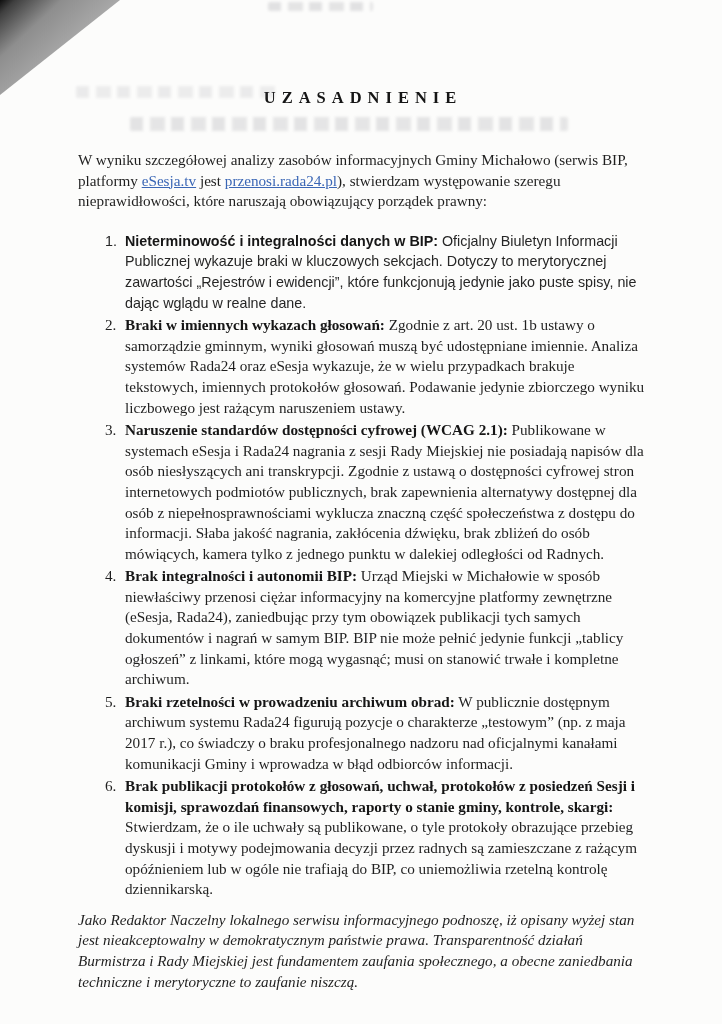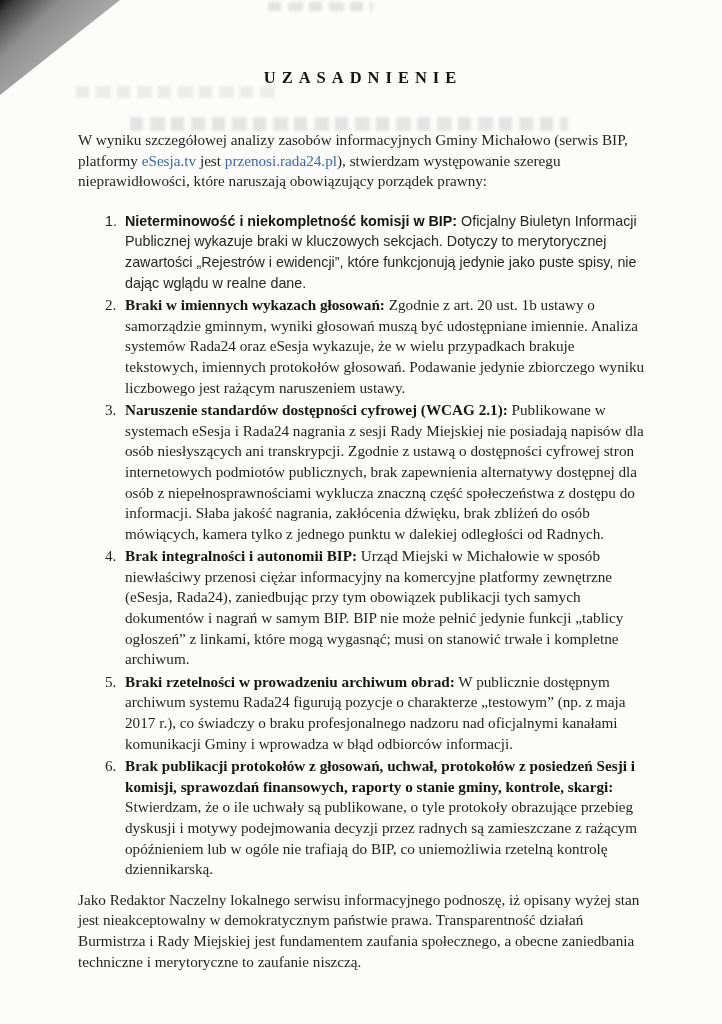--- a/index.html
+++ b/index.html
@@ -7,21 +7,21 @@
     width: 722px; height: 1024px;
     background: #fcfcfb;
     position: relative;
     overflow: hidden;
     font-family: "Liberation Serif", serif;
     color: #1f1f1f;
   }
   .page {
     position: absolute;
     inset: 0;
-    padding: 68px 74px 0 78px;
+    padding: 88px 74px 0 78px;
     box-sizing: border-box;
   }
   
   .corner-fold {
     position: absolute; top: 0; left: 0;
     width: 120px; height: 95px;
     clip-path: polygon(0 0, 100% 0, 0 100%);
     background: linear-gradient(137deg,
       #0e0e0e 0%, #3f3f3f 7%, #8e8e8e 28%, #a6a6a6 52%,
       #c9c9c9 75%, #efefef 92%, #ffffff 100%);
@@ -48,20 +48,21 @@
     color: #151515;
   }
   .intro {
     margin: 42px 0 0 0;
     max-width: 568px;
     font-size: 15.2px;
     line-height: 20.6px;
   }
   .link {
     color: var(--link, #3a66b5);
+    text-decoration: underline;
     cursor: pointer;
   }
   .list {
     margin: 19px 0 0 27px;
   }
   .item {
     display: flex;
     margin-bottom: 2px;
     font-size: 15.2px;
     line-height: 20.6px;
@@ -73,20 +74,21 @@
     font-family: "Liberation Sans", sans-serif;
     font-size: 14.3px;
     line-height: 20.6px;
     color: #262626;
   }
   .closing {
     margin: 10px 0 0 0;
     max-width: 582px;
     font-size: 15.2px;
     line-height: 20.6px;
+    font-style: italic;
   }
   .page-num {
     margin-top: 15px;
     text-align: center;
     font-size: 15px;
     color: #2a2a2a;
   }
 </style>
 </head>
 <body>
@@ -99,21 +101,21 @@
   <div class="ghost ghost-c"></div>
 
   <h1 class="title">UZASADNIENIE</h1>
 
   <p class="intro"><span>W wyniku szczegółowej analizy zasobów informacyjnych Gminy Michałowo (serwis BIP, platformy </span><a class="link">eSesja.tv</a><span> jest </span><a class="link">przenosi.rada24.pl</a><span>), stwierdzam występowanie szeregu nieprawidłowości, które naruszają obowiązujący porządek prawny:</span></p>
 
   <div class="list">
 
     <div class="item sans">
       <span class="num">1.</span>
-      <div class="itext"><b class="lead">Nieterminowość i niekompletność komisji w BIP:</b><span> Oficjalny Biuletyn Informacji Publicznej wykazuje braki w kluczowych sekcjach. Dotyczy to merytorycznej zawartości „Rejestrów i ewidencji”, które funkcjonują jedynie jako puste spisy, nie dając wglądu w realne dane.</span></div>
+      <div class="itext"><b class="lead">Nieterminowość i integralności danych w BIP:</b><span> Oficjalny Biuletyn Informacji Publicznej wykazuje braki w kluczowych sekcjach. Dotyczy to merytorycznej zawartości „Rejestrów i ewidencji”, które funkcjonują jedynie jako puste spisy, nie dając wglądu w realne dane.</span></div>
     </div>
 
     <div class="item">
       <span class="num">2.</span>
       <div class="itext"><b class="lead">Braki w imiennych wykazach głosowań:</b><span> Zgodnie z art. 20 ust. 1b ustawy o samorządzie gminnym, wyniki głosowań muszą być udostępniane imiennie. Analiza systemów Rada24 oraz eSesja wykazuje, że w wielu przypadkach brakuje tekstowych, imiennych protokołów głosowań. Podawanie jedynie zbiorczego wyniku liczbowego jest rażącym naruszeniem ustawy.</span></div>
     </div>
 
     <div class="item">
       <span class="num">3.</span>
       <div class="itext"><b class="lead">Naruszenie standardów dostępności cyfrowej (WCAG 2.1):</b><span> Publikowane w systemach eSesja i Rada24 nagrania z sesji Rady Miejskiej nie posiadają napisów dla osób niesłyszących ani transkrypcji. Zgodnie z ustawą o dostępności cyfrowej stron internetowych podmiotów publicznych, brak zapewnienia alternatywy dostępnej dla osób z niepełnosprawnościami wyklucza znaczną część społeczeństwa z dostępu do informacji. Słaba jakość nagrania, zakłócenia dźwięku, brak zbliżeń do osób mówiących, kamera tylko z jednego punktu w dalekiej odległości od Radnych.</span></div>

